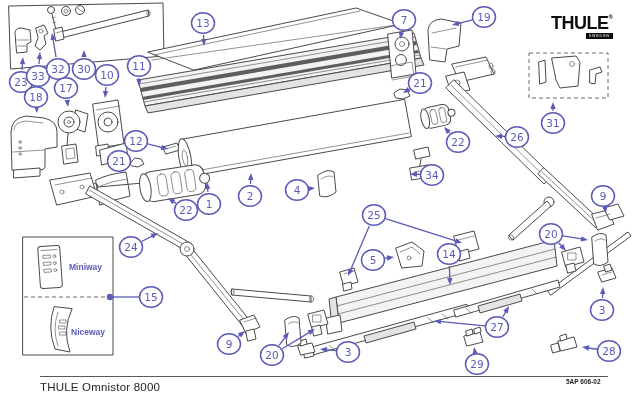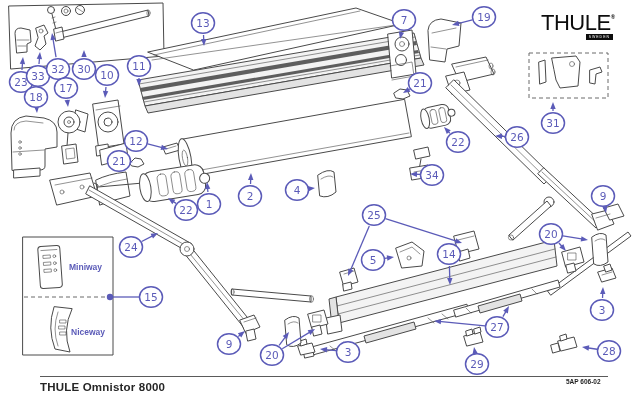--- a/index.html
+++ b/index.html
@@ -14,26 +14,26 @@
   .dk {fill:var(--dark);stroke:none;}
   .th {stroke-width:0.6;}
   .dash{fill:none;stroke:#6a6a6a;stroke-width:1;stroke-dasharray:4 3;}
   .legend-label{font:bold 8.5px "Liberation Sans",sans-serif;fill:var(--accent);}
   .co-circ{fill:#ffffff;stroke:var(--accent);stroke-width:1.5;}
   .co-num{font:10.5px "DejaVu Sans",sans-serif;fill:var(--accent);text-anchor:middle;}
   .co-line{stroke:var(--accent);stroke-width:1.3;fill:none;}
   .co-head{fill:var(--accent);stroke:none;}
   
   .logo{position:absolute;left:541px;top:14px;width:72px;text-align:right;color:#0d0d0d;}
-  .logo-word{font-weight:400;font-size:22px;letter-spacing:-0.5px;line-height:18px;}
+  .logo-word{font-weight:700;font-size:18px;letter-spacing:-0.5px;line-height:18px;}
   .reg{font-size:6px;vertical-align:top;font-weight:700;}
   .logo-sub{display:block;margin:0 0 0 auto;width:fit-content;background:#0d0d0d;color:#fff;
             font-size:3.5px;letter-spacing:1px;padding:1px 3px;line-height:4px;}
   .rule{position:absolute;left:40px;top:376px;width:568px;height:1px;background:#5a5a5a;}
-  .title{position:absolute;left:40px;top:381px;font-size:11.5px;font-weight:bold;color:#262626;letter-spacing:0.2px;}
+  .title{position:absolute;left:40px;top:381px;font-size:11.5px;font-weight:normal;color:#262626;letter-spacing:0.2px;}
   .docnum{position:absolute;left:566px;top:378px;font-size:6.5px;font-weight:bold;color:#1e1e1e;}
 </style>
 </head>
 <body>
 
 <div class="page">
   <svg width="640" height="400" viewBox="0 0 640 400">
 
     <g>
       <polygon class="n" points="9,6 163,3 164,56 11,69"></polygon>

